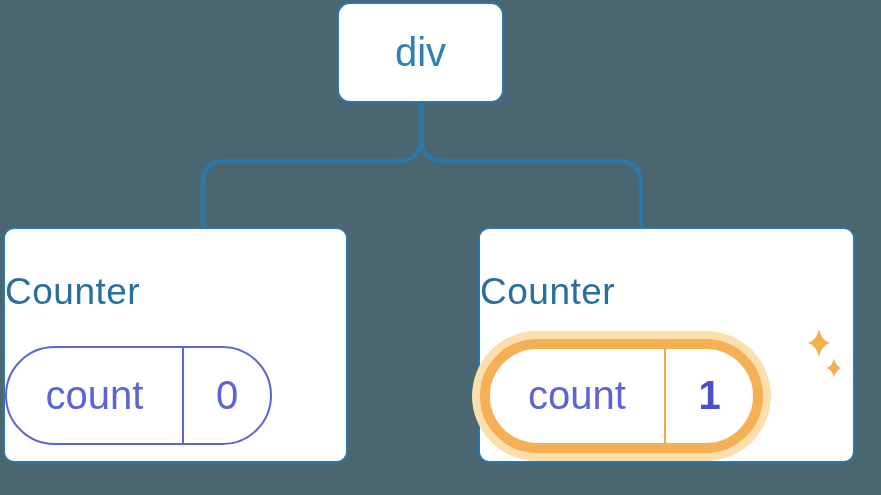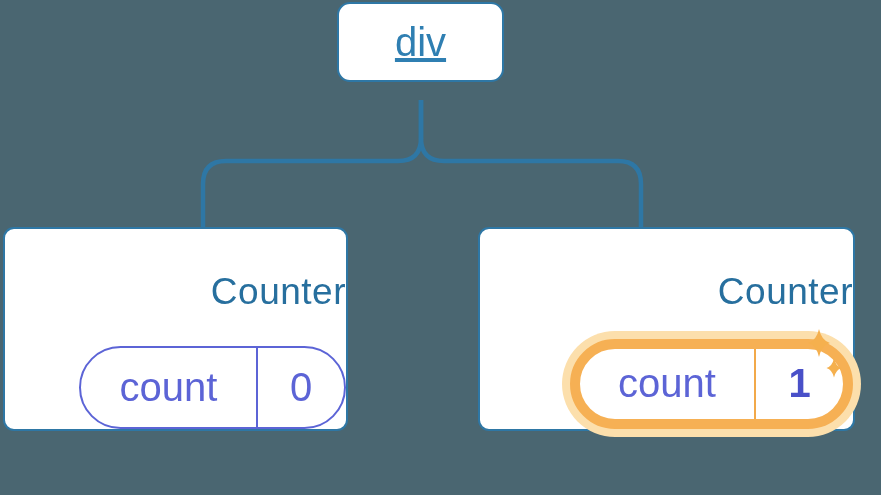--- a/index.html
+++ b/index.html
@@ -8,35 +8,35 @@
     background: #4a6671;
     position: relative;
     overflow: hidden;
     font-family: "Liberation Sans", sans-serif;
   }
   .connector-layer {
     position: absolute; left: 0; top: 0; width: 881px; height: 495px;
   }
   .node-root {
     position: absolute; left: 337px; top: 2px;
-    width: 167px; height: 80px;
+    width: 167px; height: 101px;
     background: #ffffff;
     border: 2.5px solid #2e77a5;
     border-radius: 13px;
     box-sizing: border-box;
     display: flex; align-items: center; justify-content: center;
-    font-size: 40px; font-weight: 500; color: #2f7fb2; text-decoration: underline;
+    font-size: 40px; font-weight: 500; color: #2f7fb2;
   }
   .card {
-    position: absolute; top: 227px; height: 204px;
+    position: absolute; top: 227px; height: 236px;
     background: #ffffff;
     border: 2.5px solid #2e77a5;
     border-radius: 11px;
     box-sizing: border-box;
-    display: flex; flex-direction: column; align-items: flex-end;
+    display: flex; flex-direction: column; align-items: flex-start;
   }
   .card-left  { left: 3px;   width: 345px; }
   .card-right { left: 478px; width: 377px; }
   .card-title {
     margin-top: 42px;
     font-size: 37px; font-weight: 500; line-height: 1.15;
     color: #276f9e;
     letter-spacing: 0.5px;
   }
   .pill {

